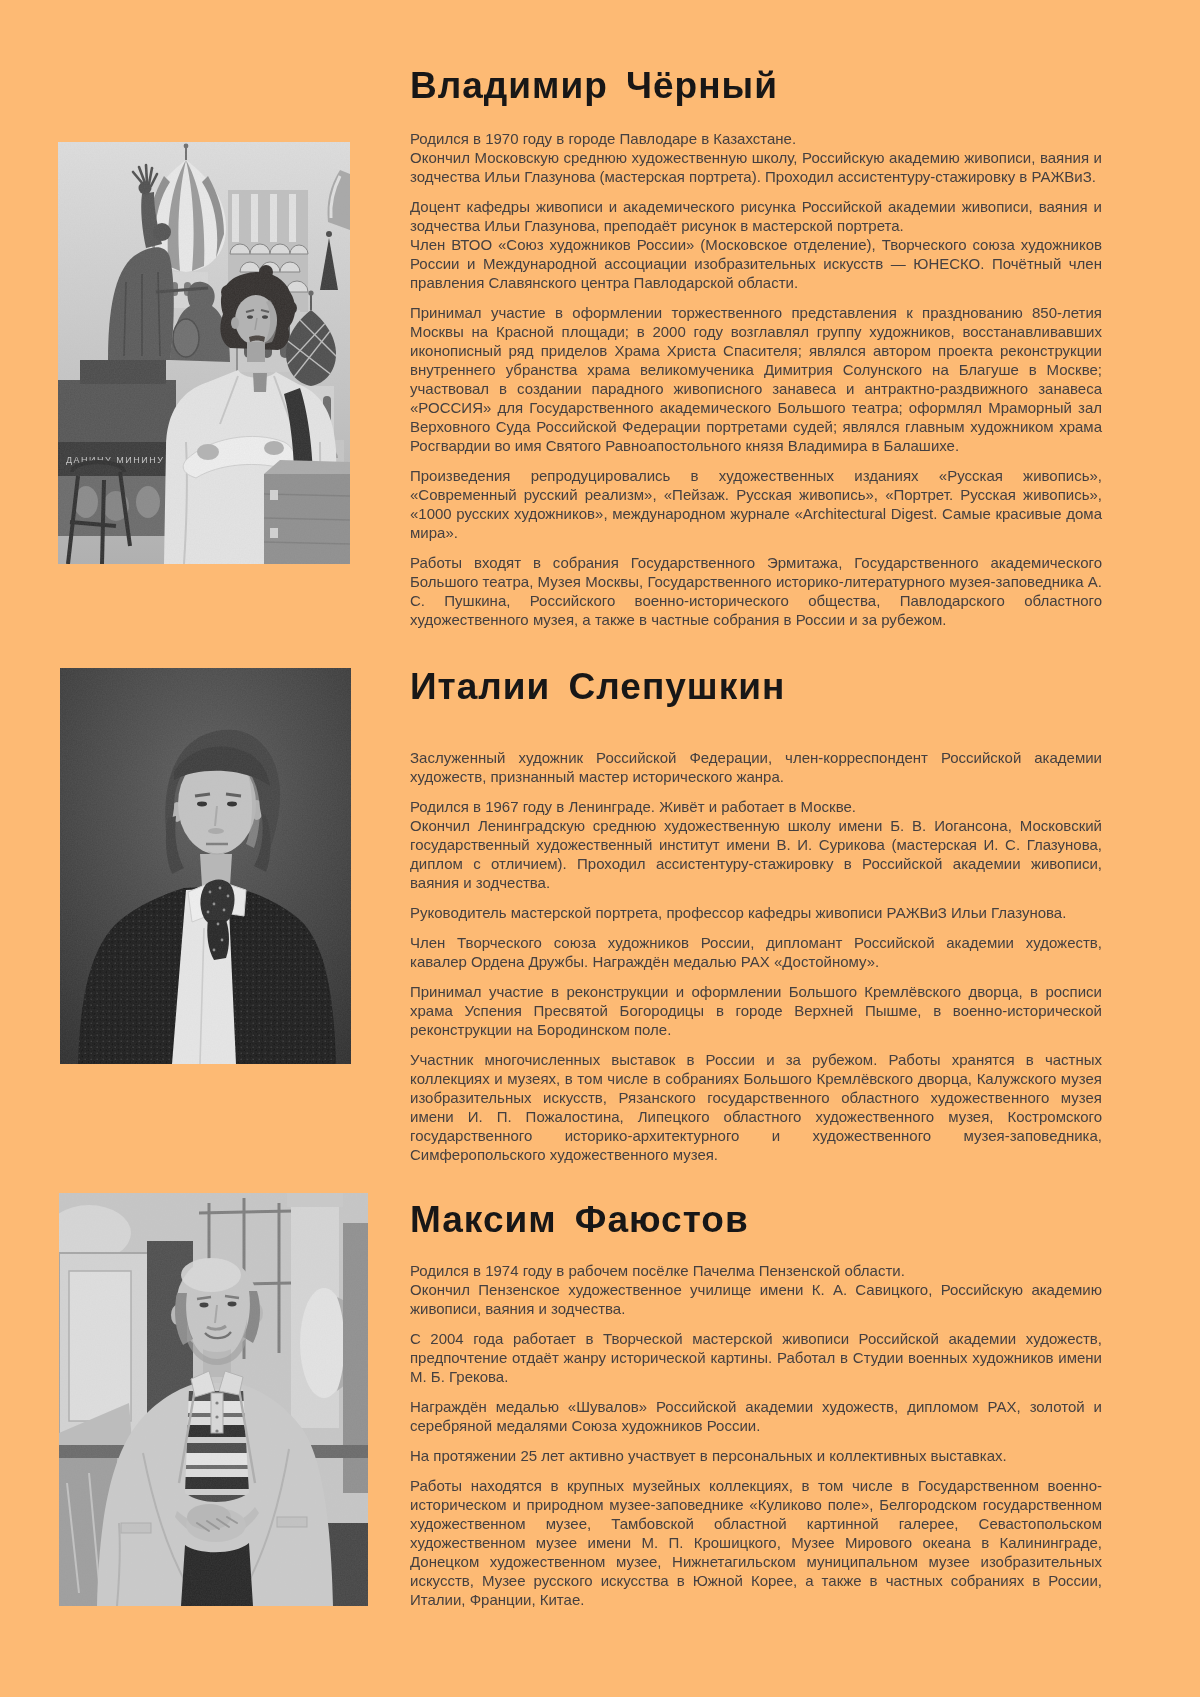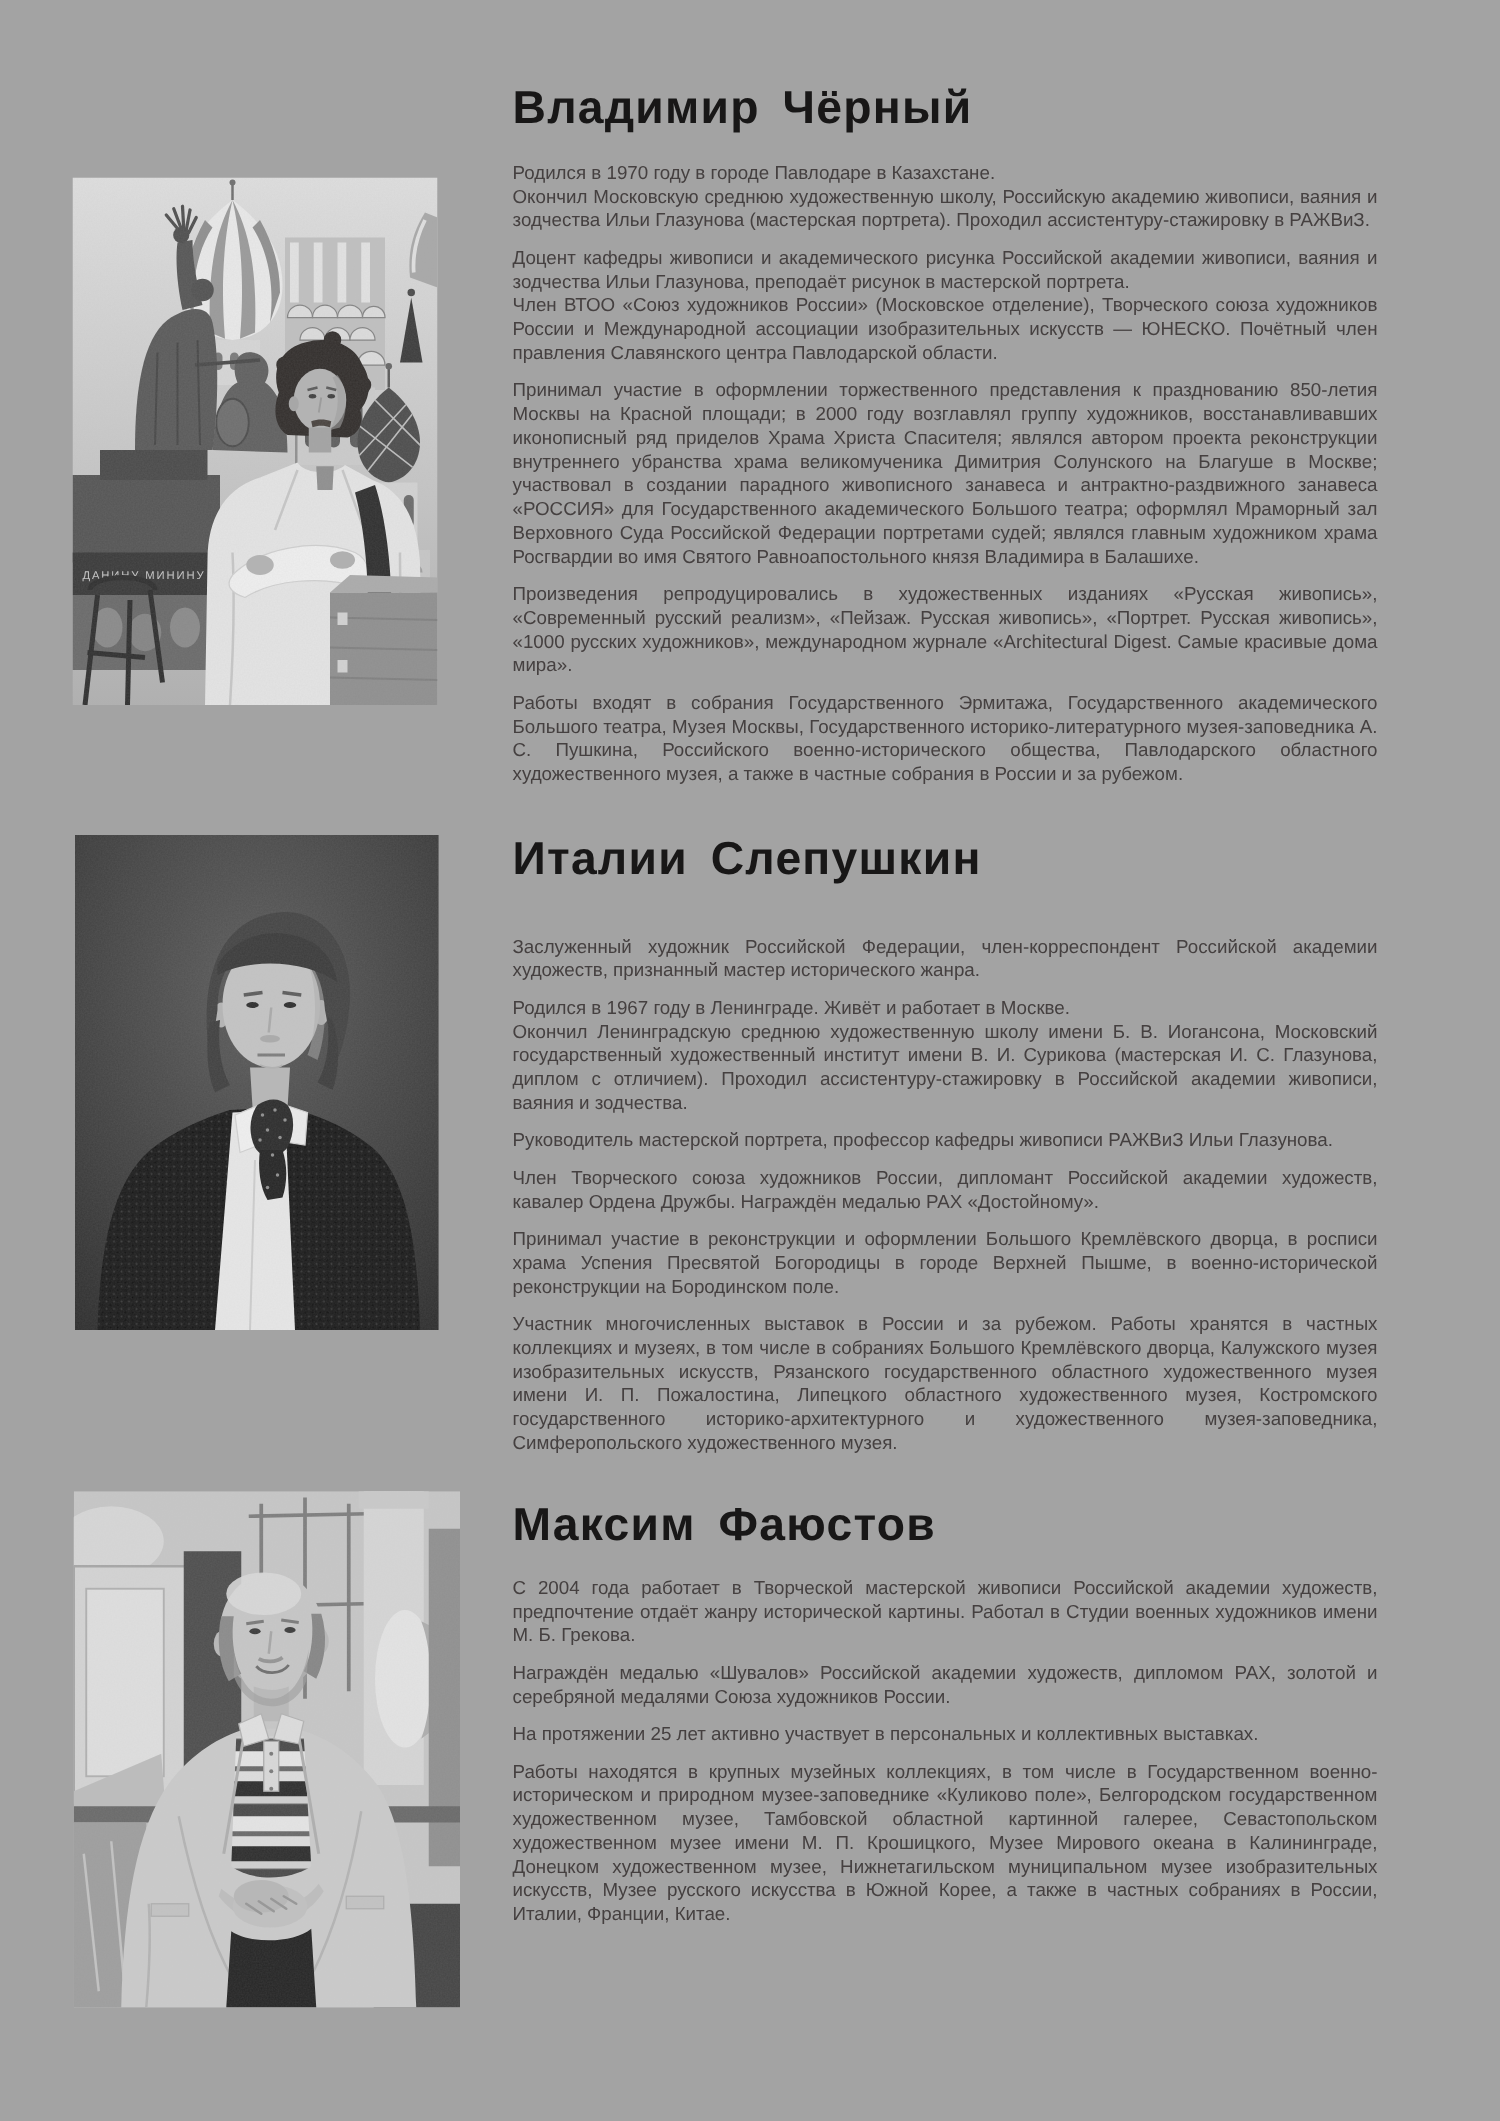--- a/index.html
+++ b/index.html
@@ -1,19 +1,19 @@
 <!DOCTYPE html>
 <html lang="ru"><head>
 <meta charset="utf-8">
 <title>Владимир Чёрный — Дмитрий Слепушкин — Максим Фаюстов</title>
 <style>
   html,body{margin:0;padding:0;background:#d8d4d1;}
   .page{
     position:relative;width:1200px;height:1697px;margin:0 auto;
-    background:#a3a3a3;overflow:hidden;
+    background:#fdba74;overflow:hidden;
     font-family:"Liberation Sans",sans-serif;
   }
   .photo{position:absolute;display:block;}
   .photo svg{display:block;width:100%;height:100%;}
   .heading{
     position:absolute;left:410px;margin:0;
     font-family:"Liberation Sans",sans-serif;
     font-weight:700;font-size:37px;line-height:1.1;
     letter-spacing:1px;word-spacing:7px;color:#181717;
   }
@@ -370,19 +370,21 @@
             <line x1="168" y1="324" x2="178" y2="330"></line>
         </g>
         <path d="M122,413 L126,352 C140,362 176,362 190,350 L194,413 Z" fill="#262626"></path>
       </g>
       <rect width="309" height="413" filter="url(#p3grain)"></rect>
     </svg>
   </div>
 
   <h1 class="heading" id="heading-3">Максим Фаюстов</h1>
   <div class="body-text" id="body-3">
+    <p>Родился в 1974 году в рабочем посёлке Пачелма Пензенской области.
+Окончил Пензенское художественное училище имени К. А. Савицкого, Российскую академию живописи, ваяния и зодчества.</p>
     <p>С 2004 года работает в Творческой мастерской живописи Российской академии художеств, предпочтение отдаёт жанру исторической картины. Работал в Студии военных художников имени М. Б. Грекова.</p>
     <p>Награждён медалью «Шувалов» Российской академии художеств, дипломом РАХ, золотой и серебряной медалями Союза художников России.</p>
     <p>На протяжении 25 лет активно участвует в персональных и коллективных выставках.</p>
     <p>Работы находятся в крупных музейных коллекциях, в том числе в Государственном военно-историческом и природном музее-заповеднике «Куликово поле», Белгородском государственном художественном музее, Тамбовской областной картинной галерее, Севастопольском художественном музее имени М. П. Крошицкого, Музее Мирового океана в Калининграде, Донецком художественном музее, Нижнетагильском муниципальном музее изобразительных искусств, Музее русского искусства в Южной Корее, а также в частных собраниях в России, Италии, Франции, Китае.</p>
   </div>
 
 </div>
 
 </body></html>

